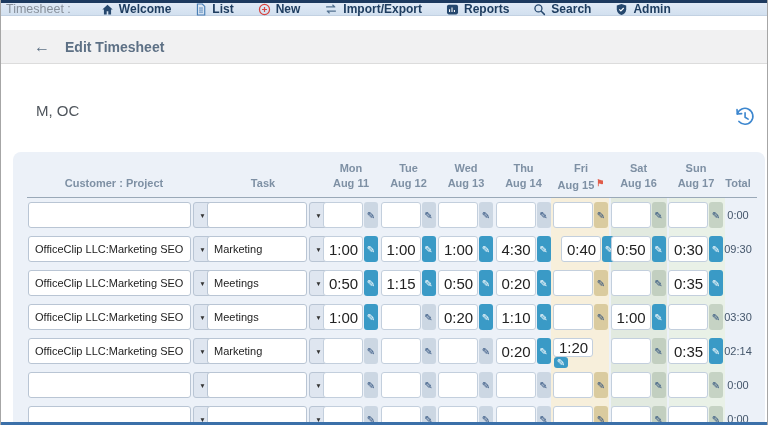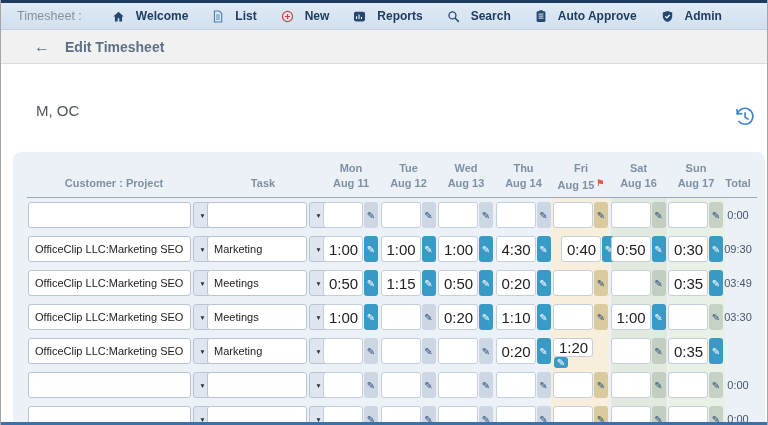--- a/index.html
+++ b/index.html
@@ -2,26 +2,26 @@
 <html><head>
 <meta charset="utf-8">
 <style>
   html,body{margin:0;padding:0;background:#fff;}
   *{box-sizing:border-box;}
   .window{position:relative;width:768px;height:425px;background:#fff;overflow:hidden;
     border-left:1px solid #a6a6a6;border-right:1px solid #a6a6a6;
     font-family:"Liberation Sans",sans-serif;-webkit-font-smoothing:antialiased;}
 
   
-  .navbar{position:absolute;top:0;left:0;right:0;height:30px;background:linear-gradient(#e0eaf6,#d2e0ef);
+  .navbar{position:absolute;top:0;left:0;right:0;height:16px;background:linear-gradient(#e0eaf6,#d2e0ef);
     border-top:3px solid #1d3a5f;border-bottom:1px solid #c2d1e2;display:flex;align-items:center;
-    padding:0 16px;}
+    padding:0 5px;}
   .app-label{color:#87909b;font-size:12.5px;margin-right:30px;}
   .nav{display:flex;align-items:center;gap:24px;}
-  .nav-item{display:flex;align-items:center;gap:11px;color:#1e3d60;font-size:12px;font-weight:600;cursor:pointer;white-space:nowrap;}
+  .nav-item{display:flex;align-items:center;gap:5px;color:#1e3d60;font-size:12px;font-weight:600;cursor:pointer;white-space:nowrap;}
   .nav-item .ni{display:flex;align-items:center;}
 
   
   .subheader{position:absolute;top:30px;left:0;right:0;height:34px;background:#f1f1f2;
     border-bottom:1px solid #dcdcdc;display:flex;align-items:center;padding-left:33px;gap:15px;}
   .back-arrow{color:#5d7085;font-size:16px;line-height:1;cursor:pointer;}
   .sub-title{color:#5d7085;font-size:14px;font-weight:700;}
 
   
   .user-name{position:absolute;left:35px;top:102px;font-size:15px;color:#4f555c;}
@@ -96,45 +96,43 @@
           <span class="ni">
             <svg width="13" height="13" viewBox="0 0 16 16">
               <circle cx="8" cy="8" r="6.2" fill="none" stroke="#d64541" stroke-width="1.5"></circle>
               <path d="M8 4.9v6.2M4.9 8h6.2" stroke="#d64541" stroke-width="1.5"></path>
             </svg>
           </span>
           <span>New</span>
         </div>
         <div class="nav-item">
           <span class="ni">
+            <svg width="14" height="12" viewBox="0 0 16 14">
+              <path d="M2.8 4.6h9.6M12.4 4.6 10 2.4M13.2 9.4H3.6M3.6 9.4 6 11.6" fill="none" stroke="#51708f" stroke-width="1.4" stroke-linecap="round" stroke-linejoin="round"></path>
+            </svg>
+          </span>
+          <span>Import/Export</span>
+        </div>
+        <div class="nav-item">
+          <span class="ni">
             <svg width="13" height="13" viewBox="0 0 16 16">
               <rect x="1.2" y="2" width="13.6" height="12" rx="2.2" fill="#26486e"></rect>
               <path d="M4.4 11.2V7.8M7.4 11.2V5.6M10.4 11.2V8.6" stroke="#fff" stroke-width="1.3" fill="none"></path>
             </svg>
           </span>
           <span>Reports</span>
         </div>
         <div class="nav-item">
           <span class="ni">
             <svg width="13" height="13" viewBox="0 0 16 16">
               <circle cx="6.7" cy="6.7" r="4.3" fill="none" stroke="#26486e" stroke-width="1.6"></circle>
               <path d="M10.2 10.2 14 14" stroke="#26486e" stroke-width="1.8" stroke-linecap="round"></path>
             </svg>
           </span>
           <span>Search</span>
-        </div>
-        <div class="nav-item">
-          <span class="ni">
-            <svg width="12" height="13" viewBox="0 0 14 16">
-              <rect x="1.6" y="1.4" width="10.8" height="13.4" rx="1.6" fill="#26486e"></rect>
-              <rect x="4.6" y="0.4" width="4.8" height="2" rx="0.8" fill="#26486e"></rect>
-              <path d="M4 5h6M4 7.5h6M4 10h6" stroke="#fff" stroke-width="1.1"></path>
-            </svg>
-          </span>
-          <span>Auto Approve</span>
         </div>
         <div class="nav-item">
           <span class="ni">
             <svg width="13" height="13" viewBox="0 0 16 16">
               <path d="M8 1.2 13.8 3.1v4.5c0 3.6-2.5 6.3-5.8 7.2-3.3-.9-5.8-3.6-5.8-7.2V3.1z" fill="#26486e"></path>
               <path d="M5.3 7.9l1.9 1.9 3.5-3.7" fill="none" stroke="#fff" stroke-width="1.5"></path>
             </svg>
           </span>
           <span>Admin</span>
         </div>
@@ -304,21 +302,20 @@
             <div class="edit-btn e-fri">✎</div>
           </div>
           <div class="daycell" style="left: 597.5px;">
             <div class="time-input"></div>
             <div class="edit-btn e-sat">✎</div>
           </div>
           <div class="daycell" style="left: 655px;">
             <div class="time-input">0:35</div>
             <div class="edit-btn filled">✎</div>
           </div>
-          <div class="total-val">03:49</div>
         </div>
         <div class="trow" style="top: 148px;">
           <div class="sel" style="left: 15px; width: 184px;">
             <div class="sel-box">OfficeClip LLC:Marketing SEO</div>
             <div class="sel-btn">▼</div>
           </div>
           <div class="sel" style="left: 194px; width: 121px;">
             <div class="sel-box">Meetings</div>
             <div class="sel-btn">▼</div>
           </div>
@@ -382,20 +379,21 @@
             <div class="edit-btn filled">✎</div>
           </div>
           <div class="daycell" style="left: 597.5px;">
             <div class="time-input"></div>
             <div class="edit-btn e-sat">✎</div>
           </div>
           <div class="daycell" style="left: 655px;">
             <div class="time-input">0:35</div>
             <div class="edit-btn filled">✎</div>
           </div>
+          <div class="total-val">02:14</div>
         </div>
         <div class="trow" style="top: 216px;">
           <div class="sel" style="left: 15px; width: 184px;">
             <div class="sel-box"></div>
             <div class="sel-btn">▼</div>
           </div>
           <div class="sel" style="left: 194px; width: 121px;">
             <div class="sel-box"></div>
             <div class="sel-btn">▼</div>
           </div>

